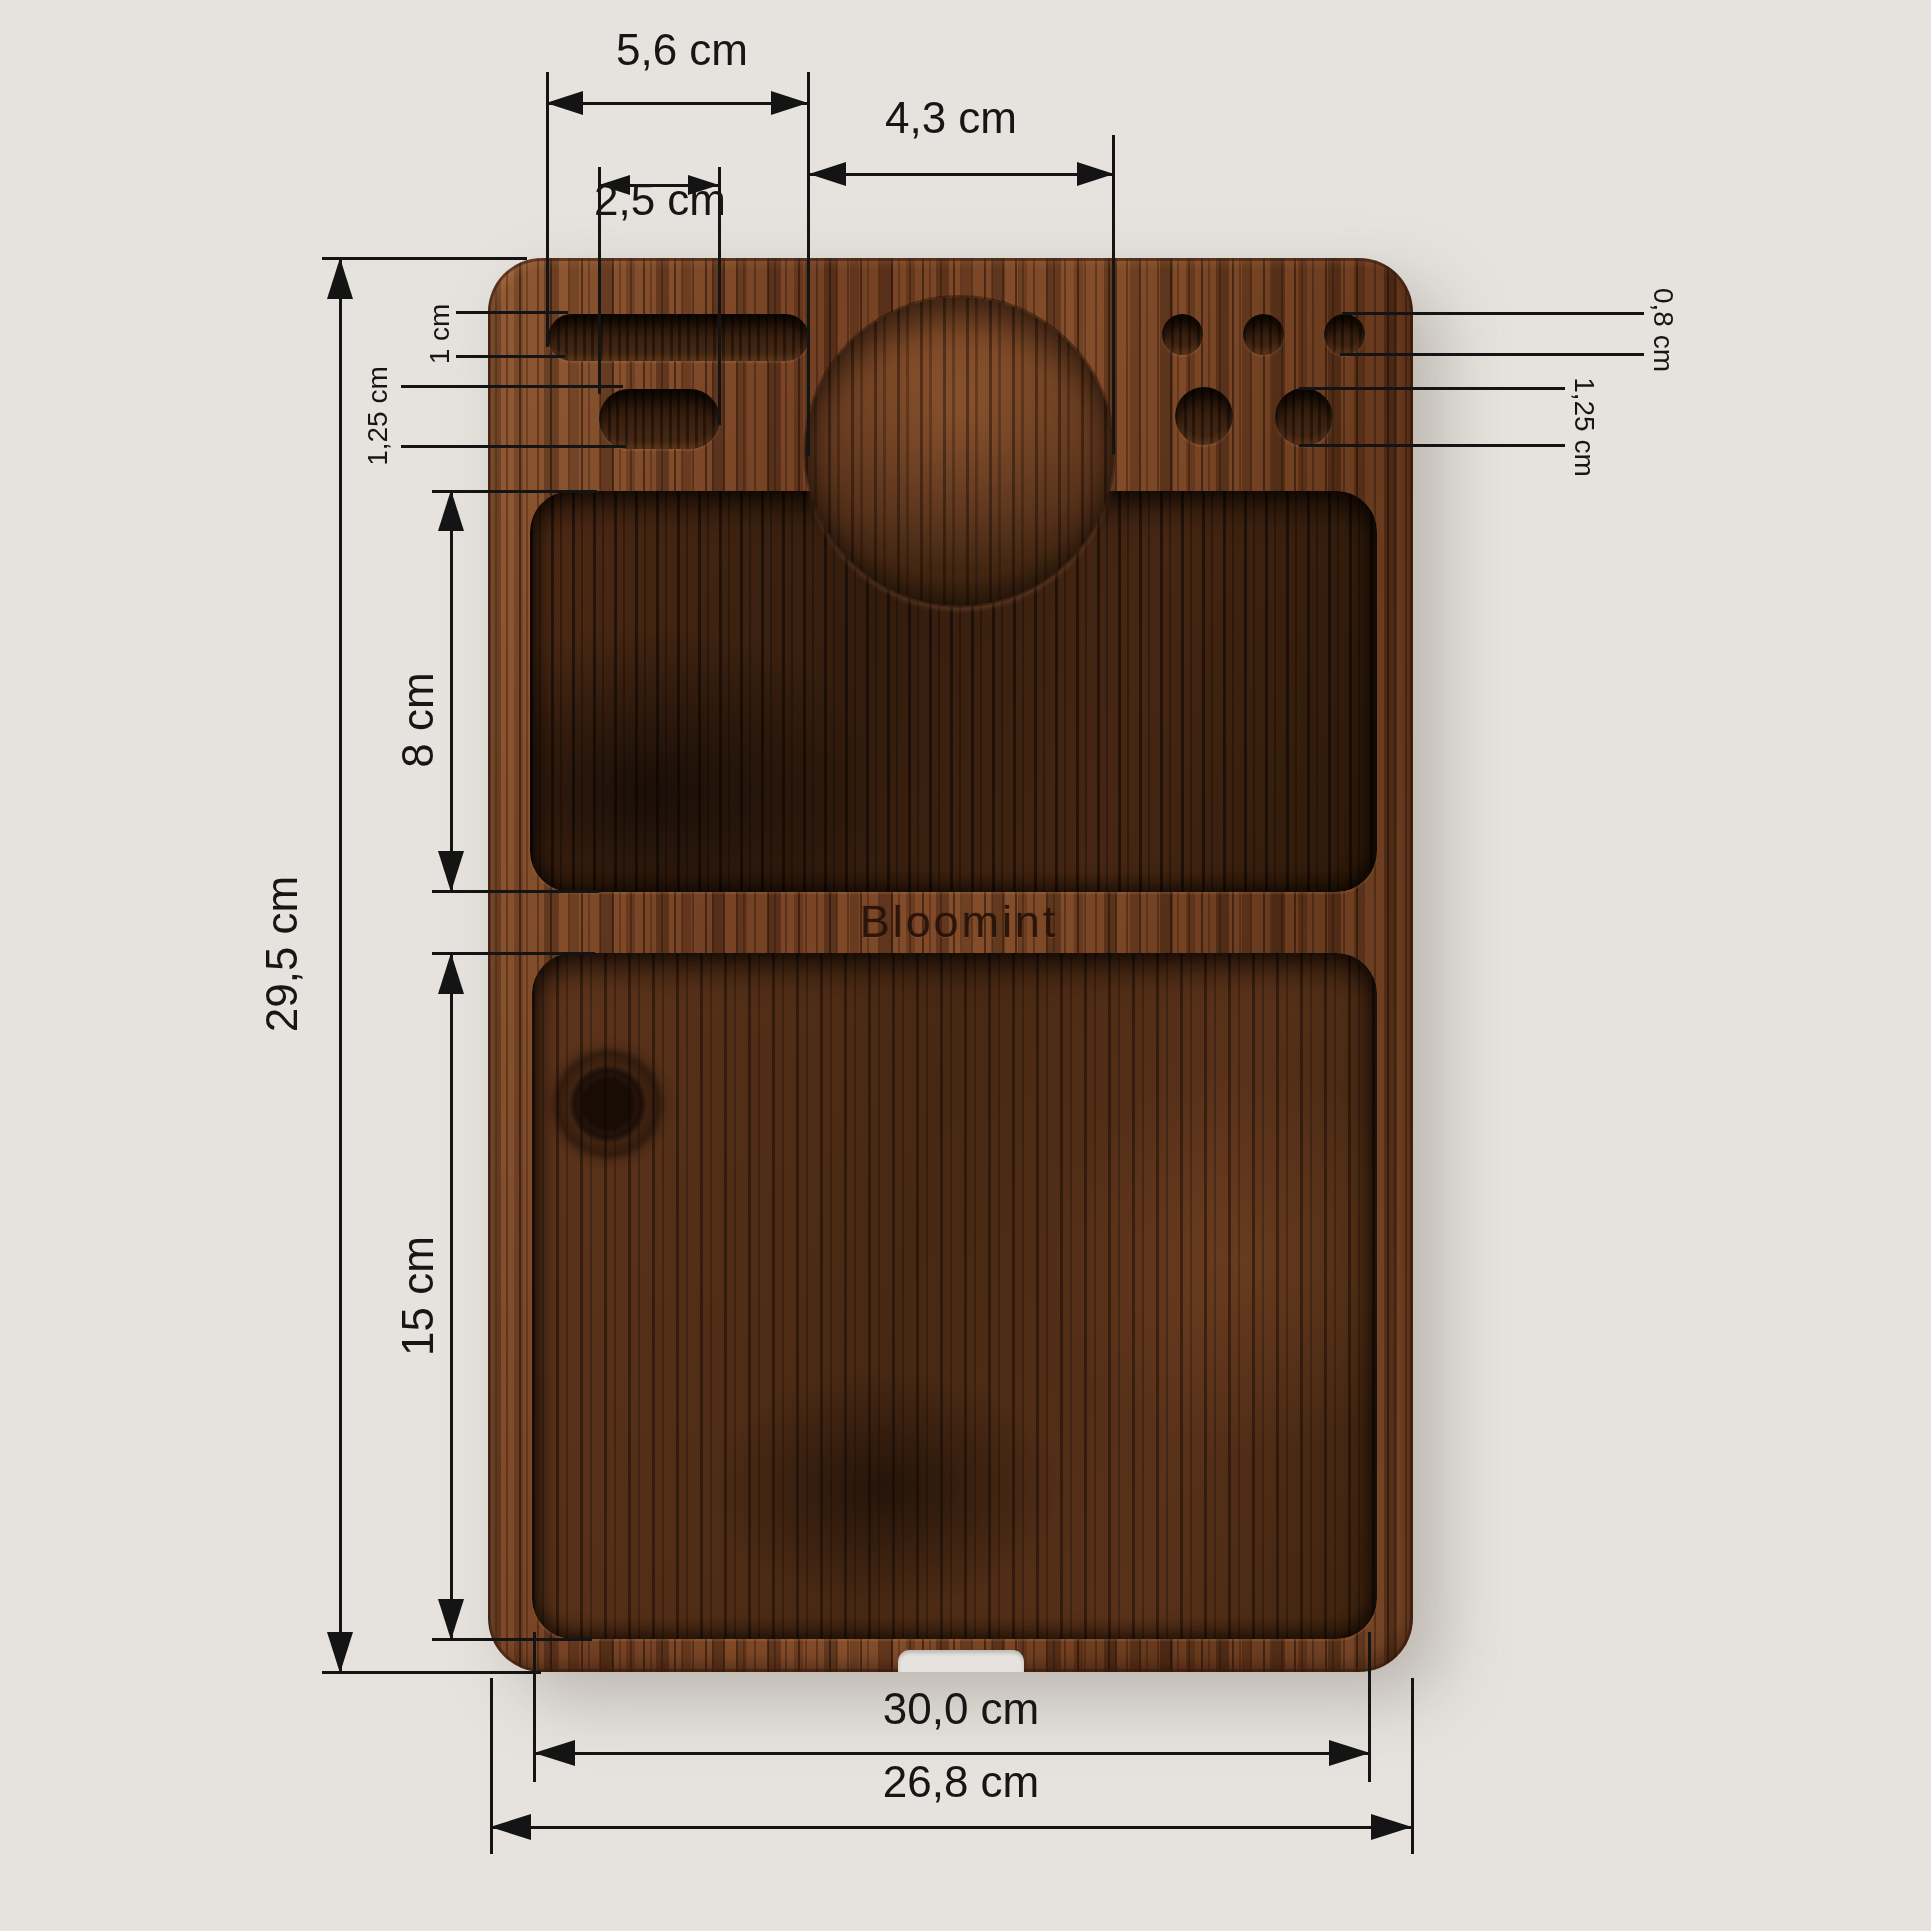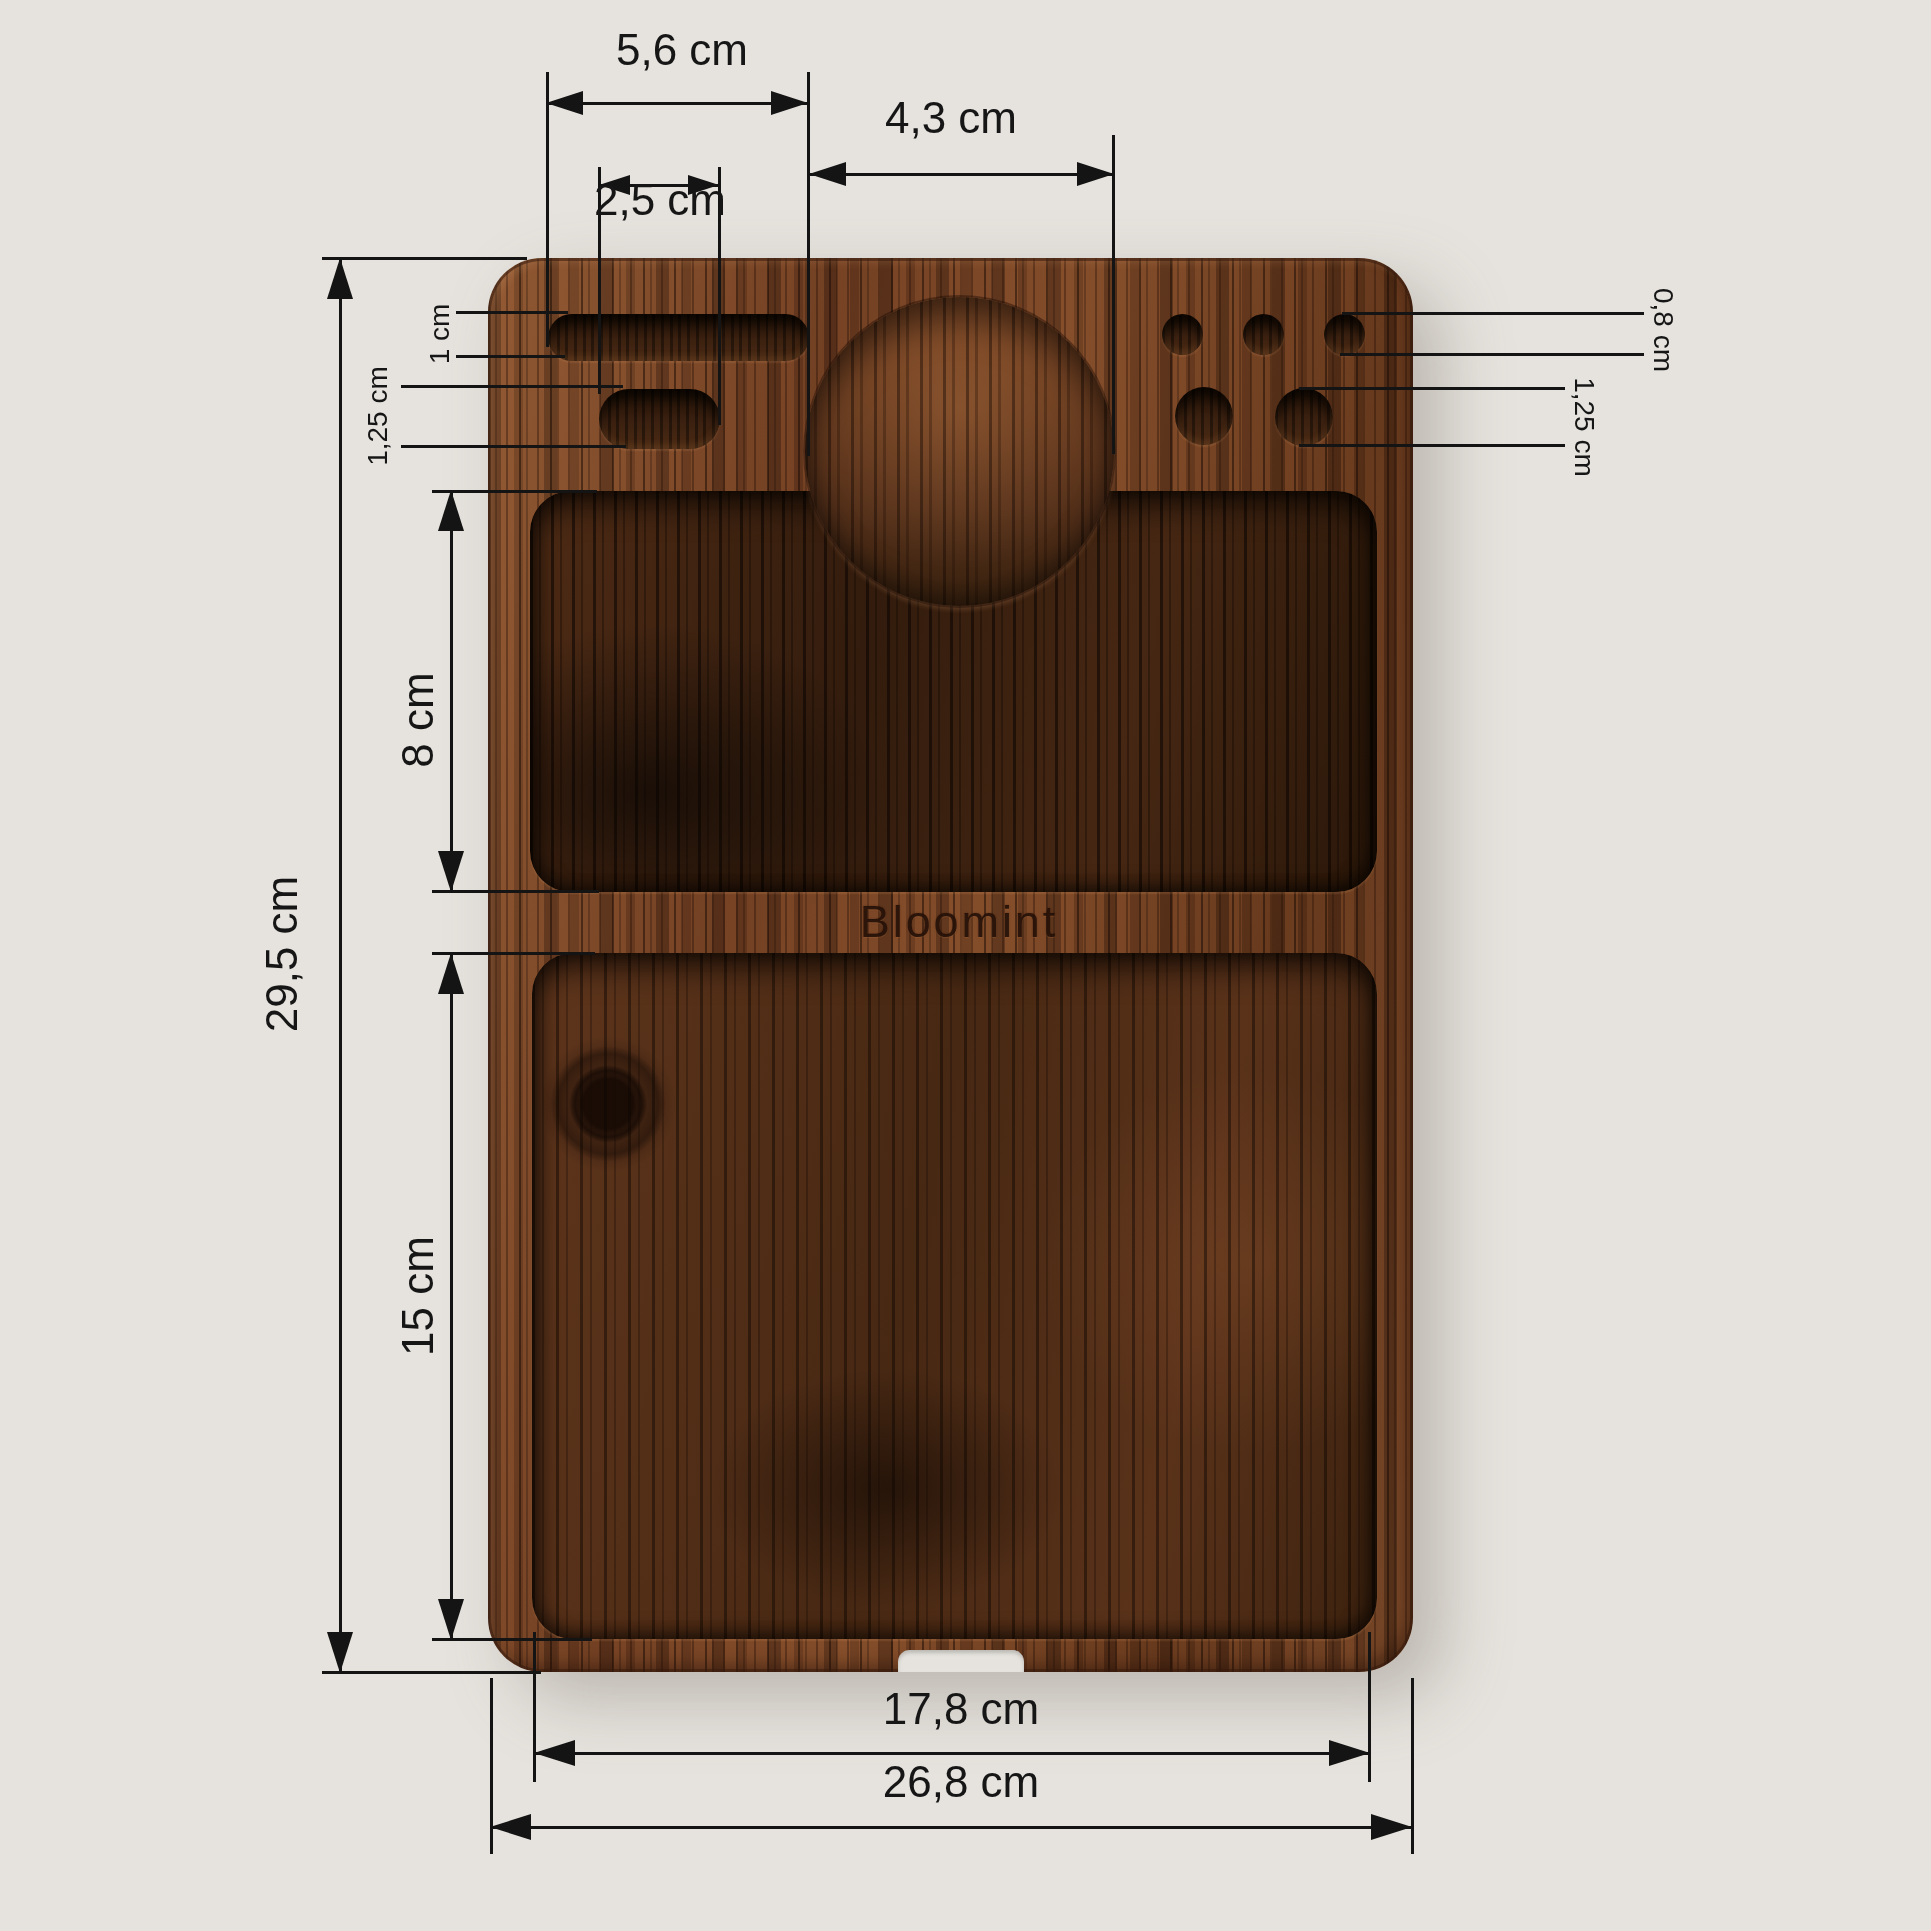--- a/index.html
+++ b/index.html
@@ -222,21 +222,21 @@
       <div class="ln h" style="left:1299px;top:444px;width:266px;"></div>
       <div class="lbl small cw" style="left:1584px;top:427px;">1,25 cm</div>
     </div>
 
     <div>
       <div class="ln v" style="left:533px;top:1632px;height:150px;"></div>
       <div class="ln v" style="left:1368px;top:1632px;height:150px;"></div>
       <div class="ln h" style="left:534px;top:1752px;width:835px;"></div>
       <div class="ah" style="left:534px;top:1740px;border-top:13.5px solid transparent;border-bottom:13.5px solid transparent;border-right:41px solid #141414;"></div>
       <div class="ah" style="left:1329px;top:1740px;border-top:13.5px solid transparent;border-bottom:13.5px solid transparent;border-left:41px solid #141414;"></div>
-      <div class="lbl" style="left:961px;top:1709px;">17,8 cm</div>
+      <div class="lbl" style="left:961px;top:1709px;">30,0 cm</div>
     </div>
 
     <div>
       <div class="ln v" style="left:490px;top:1678px;height:176px;"></div>
       <div class="ln v" style="left:1411px;top:1678px;height:176px;"></div>
       <div class="ln h" style="left:490px;top:1826px;width:921px;"></div>
       <div class="ah" style="left:490px;top:1814px;border-top:13.5px solid transparent;border-bottom:13.5px solid transparent;border-right:41px solid #141414;"></div>
       <div class="ah" style="left:1371px;top:1814px;border-top:13.5px solid transparent;border-bottom:13.5px solid transparent;border-left:41px solid #141414;"></div>
       <div class="lbl" style="left:961px;top:1782px;">26,8 cm</div>
     </div>

